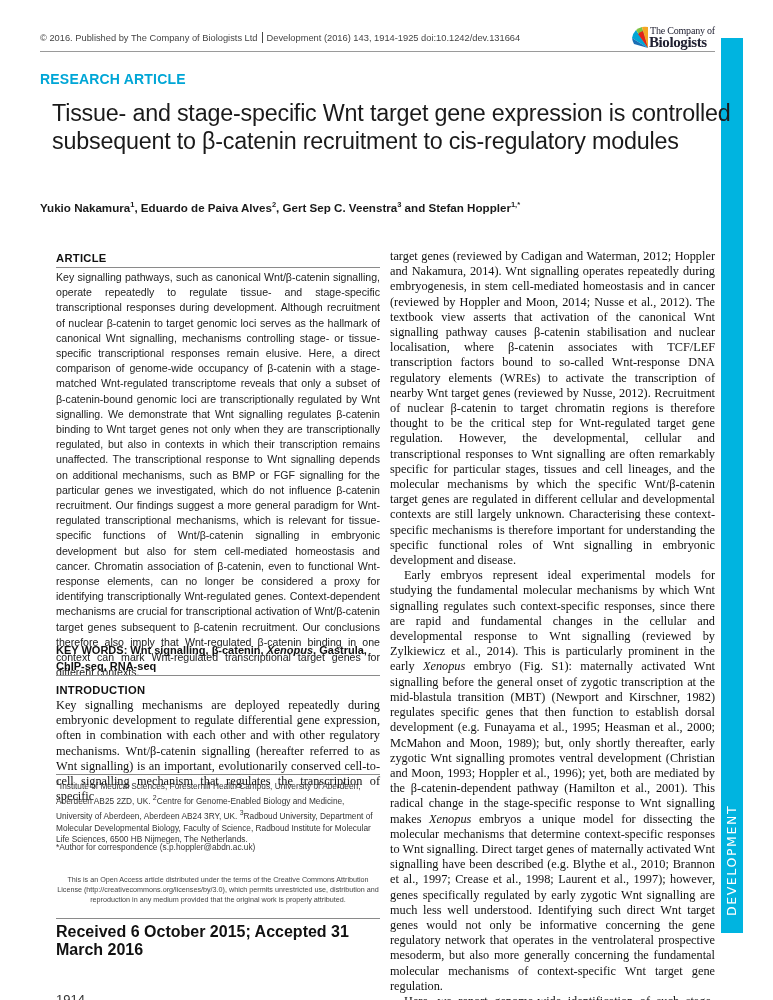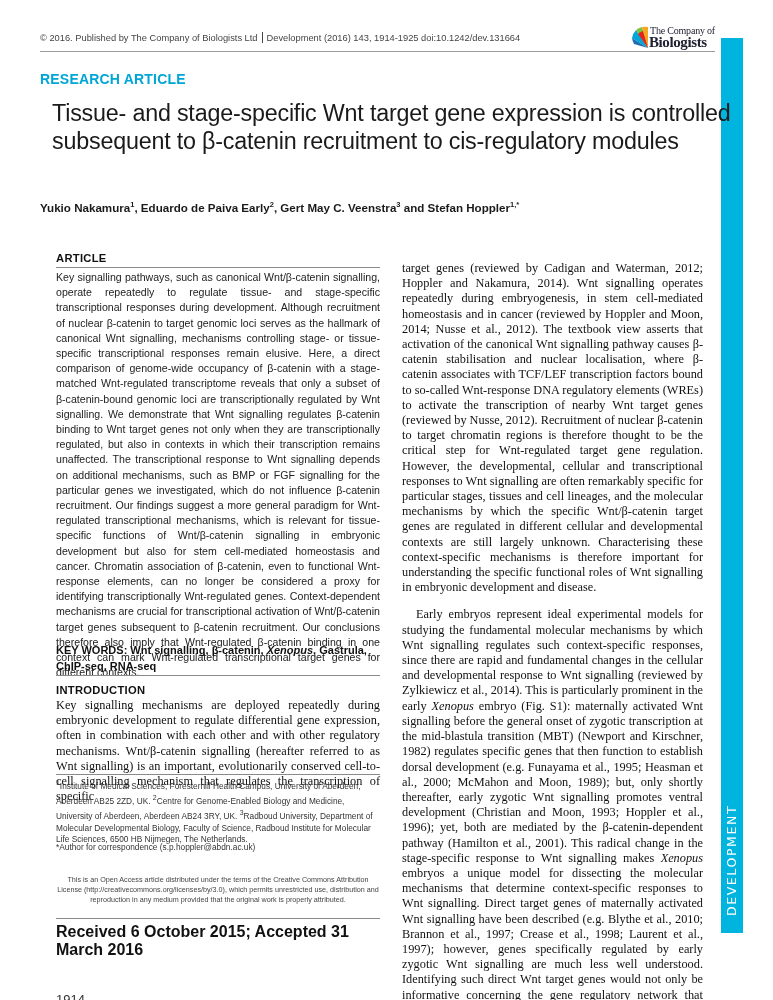--- a/index.html
+++ b/index.html
@@ -33,21 +33,21 @@
   .rule { height: 1px; background: #8a8a8a; }
 
   .abstract-text { font-size: 10.6px; line-height: 15.2px; text-align: justify; color: #222; }
   .kw { font-size: 11px; line-height: 16px; font-weight: bold; color: #111; }
   .body-serif { font-family: "Liberation Serif", serif; font-size: 12.3px; line-height: 15.2px; text-align: justify; color: #111; }
   .indent { text-indent: 14px; }
   .aff { font-size: 8.3px; line-height: 11.4px; color: #333; }
   .oa { font-size: 7.2px; line-height: 10.2px; color: #444; text-align: center; }
   .received { font-size: 16px; font-weight: bold; color: #111; }
   .pageno { font-size: 13px; color: #333; }
-  p { margin: 12px; }
+  p { margin: 0; }
 </style>
 </head>
 <body>
 
 <div id="header-line" class="abs sans">
   <span>© 2016. Published by The Company of Biologists Ltd</span><span class="sep"></span><span>Development (2016) 143, 1914-1925 doi:10.1242/dev.131664</span>
 </div>
 <div id="header-rule" class="abs"></div>
 
 <div id="logo" class="abs">
@@ -63,21 +63,21 @@
 </div>
 
 <div id="side-bar" class="abs"></div>
 <div id="side-label" class="abs">
   <span>DEVELOPMENT</span>
 </div>
 
 <div id="article-type" class="abs sans">RESEARCH ARTICLE</div>
 <div id="title" class="abs sans">Tissue- and stage-specific Wnt target gene expression is controlled subsequent to β-catenin recruitment to cis-regulatory modules</div>
 <div id="authors" class="abs sans">
-  <span>Yukio Nakamura</span><sup>1</sup><span>, </span><span>Eduardo de Paiva Early</span><sup>2</sup><span>, </span><span>Gert May C. Veenstra</span><sup>3</sup><span> and </span><span>Stefan Hoppler</span><sup>1,*</sup>
+  <span>Yukio Nakamura</span><sup>1</sup><span>, </span><span>Eduardo de Paiva Alves</span><sup>2</sup><span>, </span><span>Gert Sep C. Veenstra</span><sup>3</sup><span> and </span><span>Stefan Hoppler</span><sup>1,*</sup>
 </div>
 
 <div class="abs sans sect-head col-left" style="top:252px;">ARTICLE</div>
 <div class="abs rule col-left" style="top:267px;"></div>
 <div class="abs sans abstract-text col-left" style="top:270px;">Key signalling pathways, such as canonical Wnt/β-catenin signalling, operate repeatedly to regulate tissue- and stage-specific transcriptional responses during development. Although recruitment of nuclear β-catenin to target genomic loci serves as the hallmark of canonical Wnt signalling, mechanisms controlling stage- or tissue-specific transcriptional responses remain elusive. Here, a direct comparison of genome-wide occupancy of β-catenin with a stage-matched Wnt-regulated transcriptome reveals that only a subset of β-catenin-bound genomic loci are transcriptionally regulated by Wnt signalling. We demonstrate that Wnt signalling regulates β-catenin binding to Wnt target genes not only when they are transcriptionally regulated, but also in contexts in which their transcription remains unaffected. The transcriptional response to Wnt signalling depends on additional mechanisms, such as BMP or FGF signalling for the particular genes we investigated, which do not influence β-catenin recruitment. Our findings suggest a more general paradigm for Wnt-regulated transcriptional mechanisms, which is relevant for tissue-specific functions of Wnt/β-catenin signalling in embryonic development but also for stem cell-mediated homeostasis and cancer. Chromatin association of β-catenin, even to functional Wnt-response elements, can no longer be considered a proxy for identifying transcriptionally Wnt-regulated genes. Context-dependent mechanisms are crucial for transcriptional activation of Wnt/β-catenin target genes subsequent to β-catenin recruitment. Our conclusions therefore also imply that Wnt-regulated β-catenin binding in one context can mark Wnt-regulated transcriptional target genes for different contexts.</div>
 
 <div class="abs sans kw col-left" style="top:642px;">
   <span>KEY WORDS: </span><span>Wnt signalling, β-catenin, </span><i>Xenopus</i><span>, Gastrula, ChIP-seq, RNA-seq</span>
 </div>
 <div class="abs rule col-left" style="top:675px;"></div>

